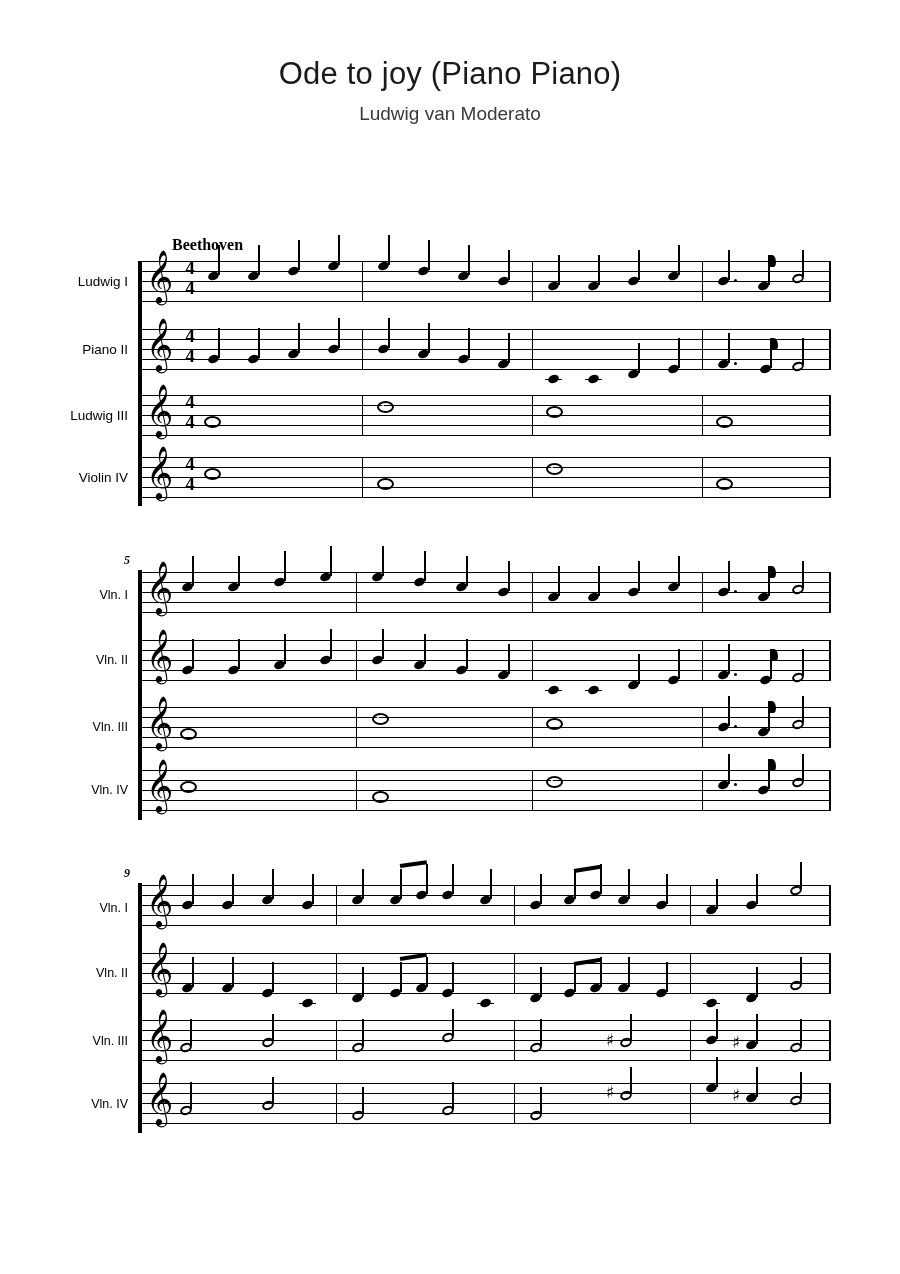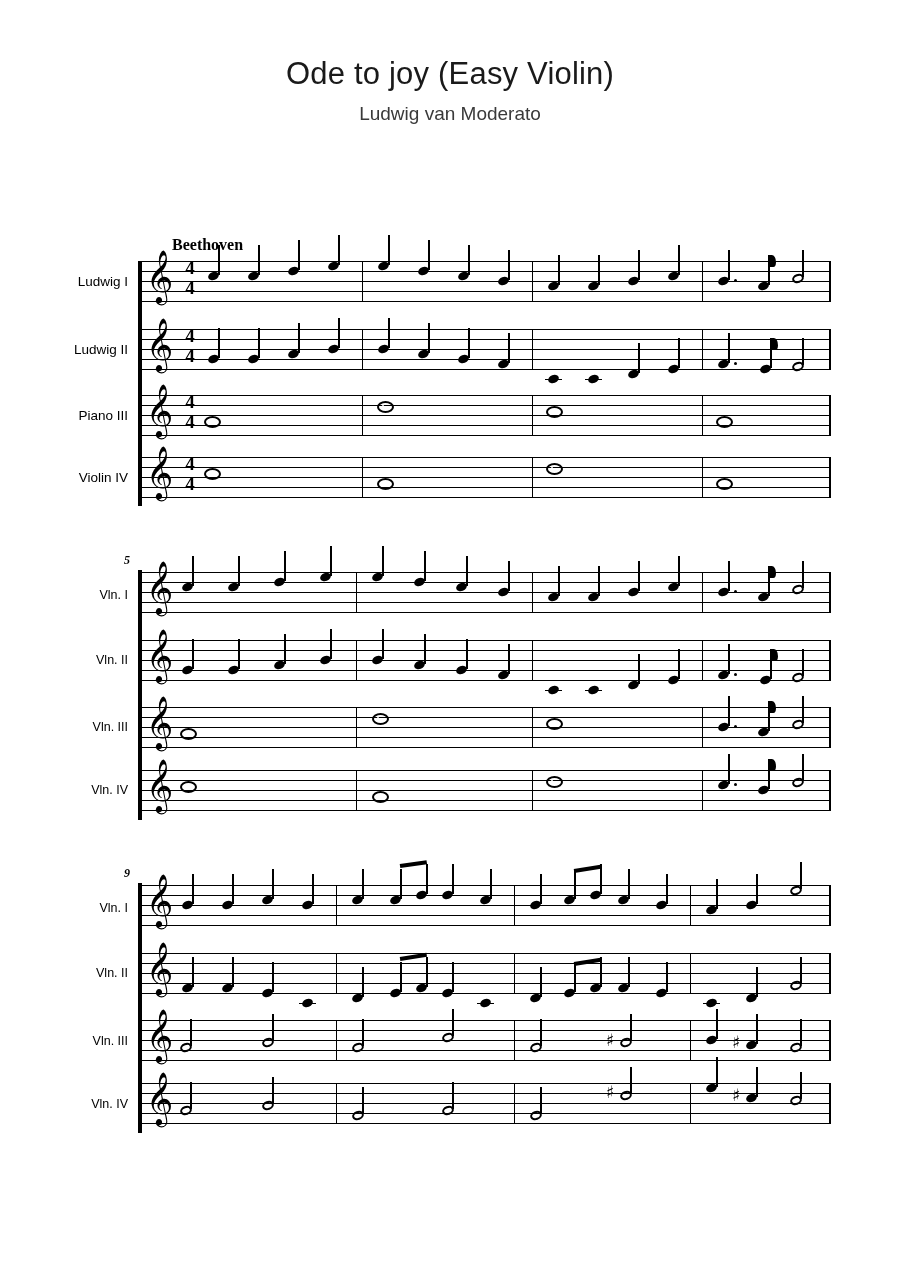--- a/index.html
+++ b/index.html
@@ -198,32 +198,32 @@
     position: absolute;
     font-family: "DejaVu Sans", sans-serif;
     font-size: 17px;
     line-height: 1;
     color: #000;
   }
 </style>
 </head>
 <body>
 
-<div class="title">Ode to joy (Easy Violin)</div>
+<div class="title">Ode to joy (Piano Piano)</div>
 <div class="composer">Ludwig van Moderato</div>
 
 <div class="system" style="top:0;">
 
   <div class="tempo" style="left:172px; top:236px;">Beethoven</div>
 
   <div class="sysbrace" style="top:261px; height:245px;"></div>
 
   <div class="instname" style="top:274px;">Ludwig I</div>
-  <div class="instname" style="top:342px;">Ludwig II</div>
-  <div class="instname" style="top:408px;">Piano III</div>
+  <div class="instname" style="top:342px;">Piano II</div>
+  <div class="instname" style="top:408px;">Ludwig III</div>
   <div class="instname" style="top:470px;">Violin IV</div>
 
   <div class="staff" style="top:261px;">
     <div class="line"></div>
     <div class="line"></div>
     <div class="line"></div>
     <div class="line"></div>
     <div class="line"></div>
 
     <div class="clef" style="left:6px; top:-8px;">𝄞</div>

